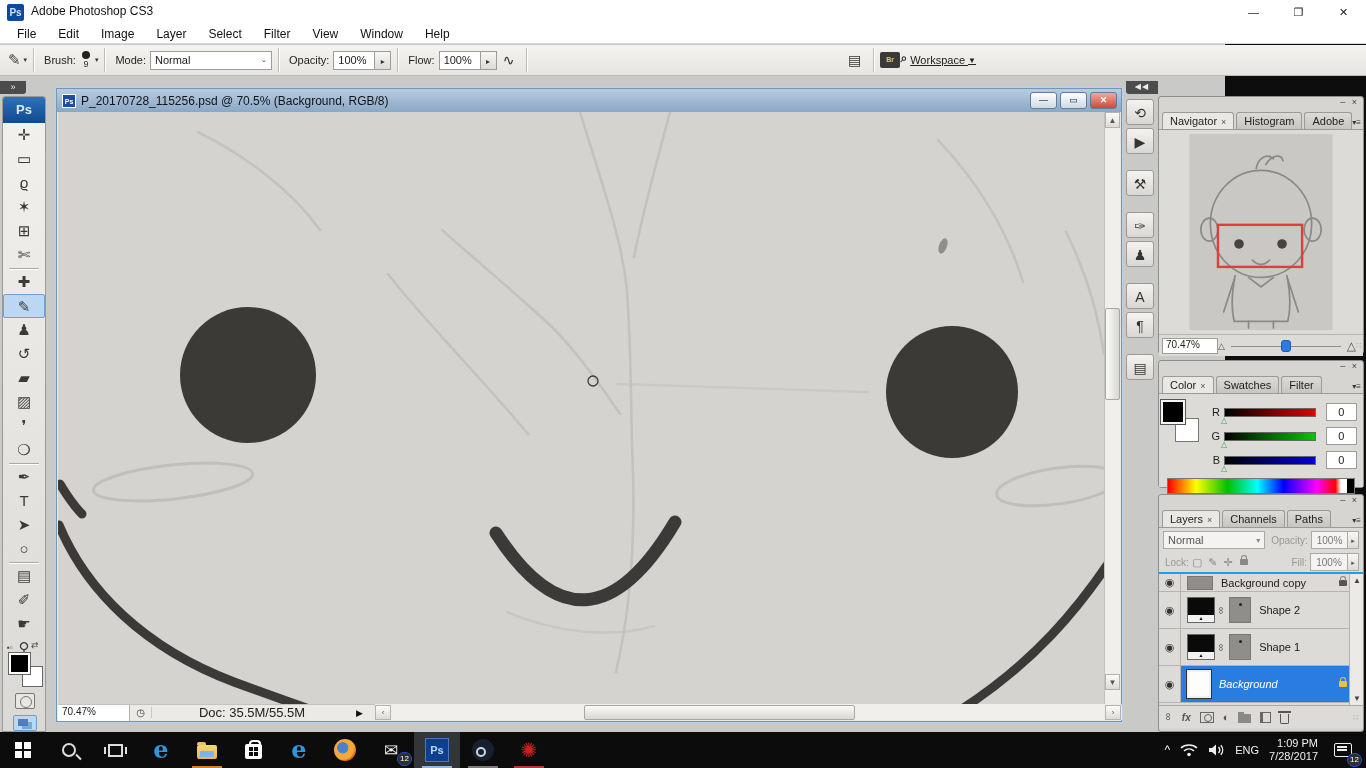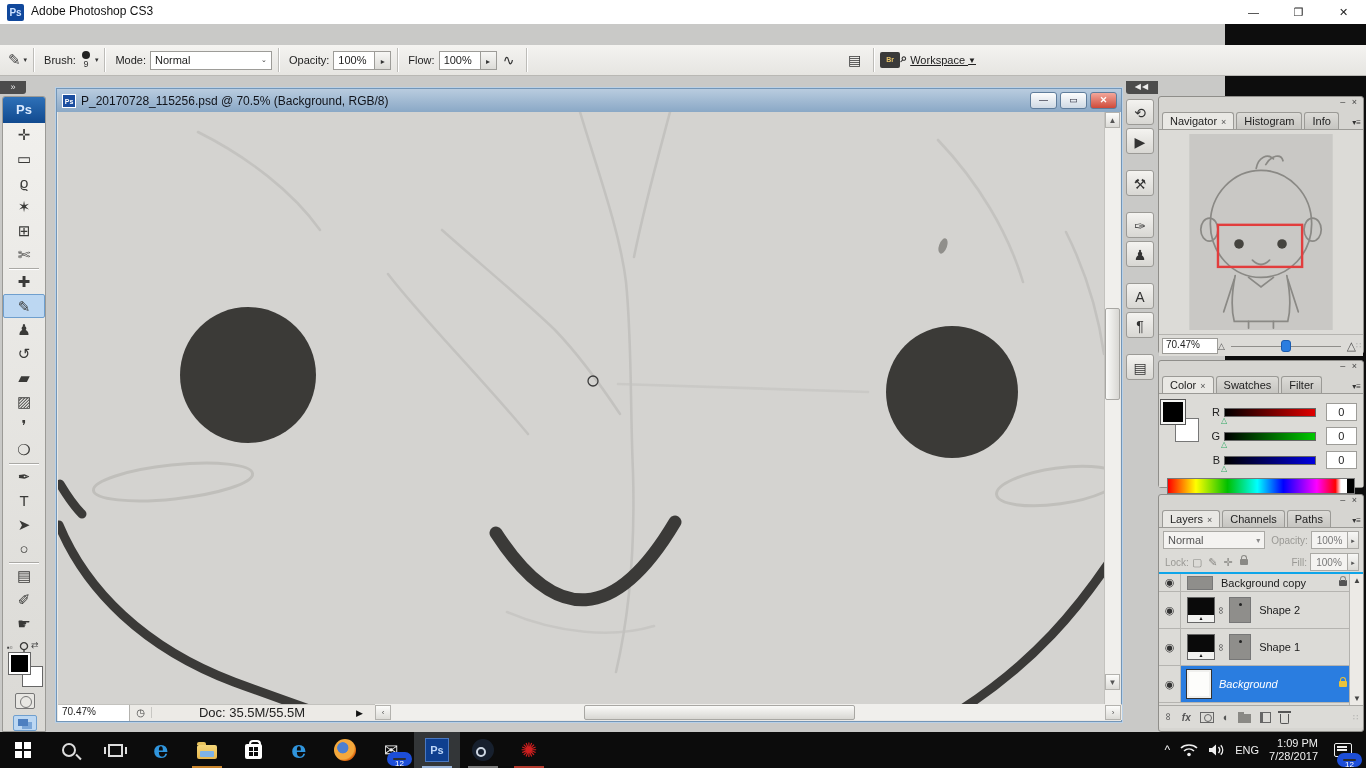--- a/index.html
+++ b/index.html
@@ -173,21 +173,21 @@
   .edge-e { font-size:24px; font-weight:bold; color:#3095dd; font-family:"DejaVu Serif", serif; line-height:24px;}
   .folder-ic { width:20px; height:14px; background:linear-gradient(#f5d77a,#e8b74e); border-radius:2px; position:relative; margin-top:3px;}
   .folder-ic::before { content:""; position:absolute; left:0; top:-3px; width:9px; height:3px; background:#e8c35e; border-radius:2px 2px 0 0;}
   .folder-ic::after { content:""; position:absolute; left:3px; top:6px; width:14px; height:6px; background:#7fb3e8; border-radius:1px;}
   .store-ic { width:17px; height:15px; background:#fff; border-radius:2px; position:relative; margin-top:3px; display:grid; place-items:center;}
   .store-ic::before { content:""; position:absolute; top:-4px; left:4px; width:8px; height:5px; border:2px solid #fff; border-bottom:none; border-radius:4px 4px 0 0;}
   .store-grid { width:9px; height:9px; display:grid; grid-template-columns:4px 4px; grid-template-rows:4px 4px; gap:1px;}
   .store-grid span { background:#0c0c0c;}
   .firefox-ic { width:22px; height:22px; border-radius:50%; background:radial-gradient(circle at 40% 40%, #4d7fd0 0 28%, #f4a83c 32% 60%, #e06a10 70%);}
   .mail-ic { font-size:17px; color:#eee; }
-  .badge { position:absolute; right:2px; bottom:2px; min-width:14px; height:14px; border-radius:8px; background:#2d2d2d; border:6px solid #1d4ed8; color:#fff; font-size:8px; line-height:12px; text-align:center; padding:0 2px;}
+  .badge { position:absolute; right:2px; bottom:2px; min-width:14px; height:14px; border-radius:8px; background:#2d2d2d; border:1px solid #1d4ed8; color:#fff; font-size:8px; line-height:12px; text-align:center; padding:0 2px;}
   .ps-tile { width:24px; height:24px; background:#0e3f8f; border:1px solid #4a78c0; color:#bcd6f8; font-size:11px; font-weight:bold; text-align:center; line-height:22px;}
   .steam-ic { width:22px; height:22px; border-radius:50%; background:#17202e; position:relative;}
   .steam-ic::after { content:""; position:absolute; left:4px; bottom:4px; width:6px; height:6px; border:2px solid #cfd8e4; border-radius:50%;}
   .red-ic { font-size:20px; color:#cf1f1f; }
   .tray { margin-left:auto; display:flex; align-items:center; gap:10px; padding-right:8px; color:#f0f0f0;}
   .tray-chev { font-size:12px; color:#eee; }
   .tray-txt { font-size:11px; color:#f2f2f2; }
   .clock { text-align:right; font-size:11px; line-height:13px; }
   .notif-ic { width:18px; height:14px; border:1.5px solid #eee; border-radius:2px; position:relative;}
   .notif-ic::after { content:""; position:absolute; left:2px; top:2px; width:10px; height:1.5px; background:#eee; box-shadow:0 3px 0 #eee;}
@@ -201,20 +201,31 @@
   <div class="titlebar">
     <div class="ps-app-icon">Ps</div>
     <div class="app-title">Adobe Photoshop CS3</div>
     <div class="winbtns">
       <div class="winbtn">—</div>
       <div class="winbtn">❐</div>
       <div class="winbtn">✕</div>
     </div>
   </div>
 
+  <div class="menubar">
+    <span class="menu-item">File</span>
+    <span class="menu-item">Edit</span>
+    <span class="menu-item">Image</span>
+    <span class="menu-item">Layer</span>
+    <span class="menu-item">Select</span>
+    <span class="menu-item">Filter</span>
+    <span class="menu-item">View</span>
+    <span class="menu-item">Window</span>
+    <span class="menu-item">Help</span>
+  </div>
 
   <div class="optionsbar">
     <span class="tool-preset">
       <span>✎</span>
       <span class="mini-arrow">▾</span>
     </span>
     <span class="opt-sep"></span>
     <span class="opt-label">Brush:</span>
     <span style="display:flex;flex-direction:column;align-items:center;">
       <span class="brush-dot"></span>
@@ -362,21 +373,21 @@
     <div class="dock-btn">¶</div>
     <div class="dock-gap"></div>
     <div class="dock-btn">▤</div>
   </div>
 
   <div class="pgroup" style="top:96px; height:258px;">
     <div class="pgroup-top">– ×</div>
     <div class="ptabs">
       <span class="ptab active"><span>Navigator</span><span class="closex">×</span></span>
       <span class="ptab">Histogram</span>
-      <span class="ptab">Info</span>
+      <span class="ptab">Adobe</span>
       <span class="pmenu">▾≡</span>
     </div>
     <div class="nav-thumb-wrap pbody">
       <svg width="150" height="196" viewBox="0 0 150 205">
         <rect x="0" y="0" width="150" height="205" fill="#c9c8c5"></rect>
         <g stroke="#8a8985" stroke-width="1.8" fill="none" stroke-linecap="round">
           <ellipse cx="75" cy="94" rx="53" ry="56"></ellipse>
           <path d="M70,36 C72,24 82,20 88,26"></path>
           <path d="M80,32 C86,22 96,20 98,28"></path>
           <ellipse cx="21" cy="100" rx="9" ry="12"></ellipse>

